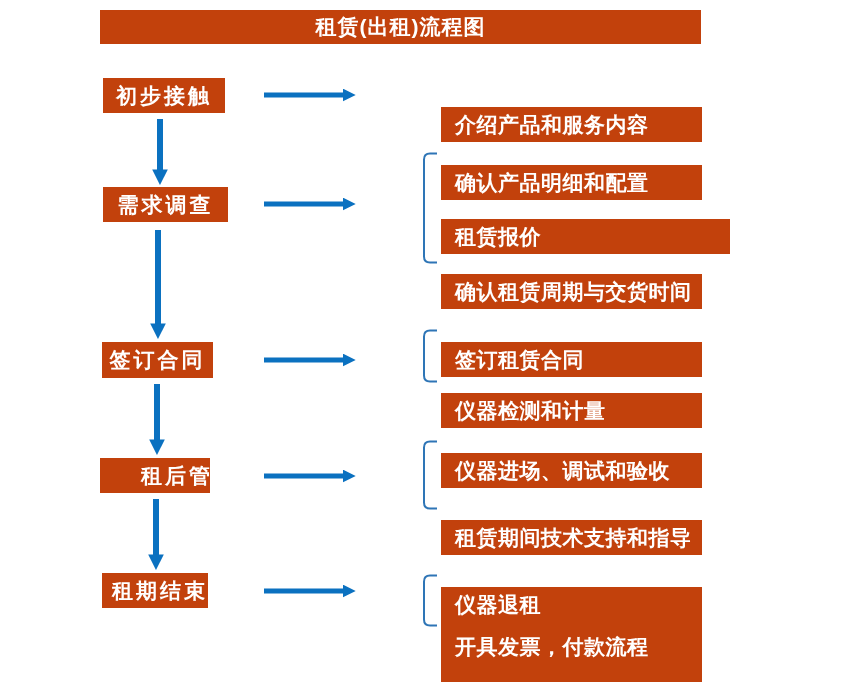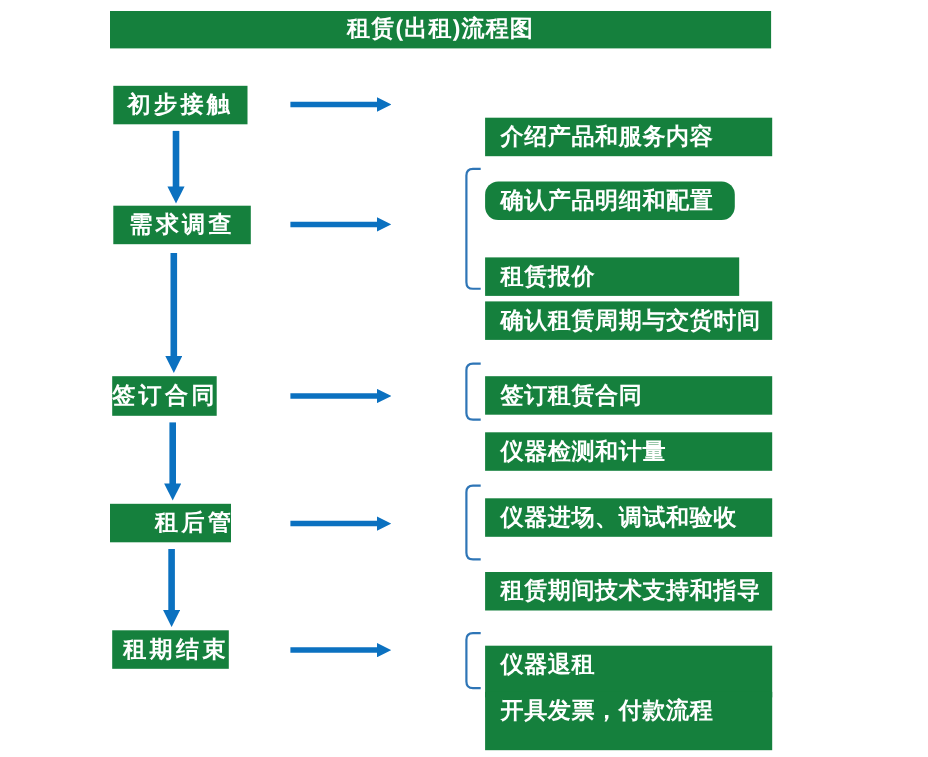--- a/index.html
+++ b/index.html
@@ -1,20 +1,20 @@
 <!DOCTYPE html>
 <html><head>
 <meta charset="utf-8">
 <style>
   html,body{margin:0;padding:0;background:#ffffff;}
   body{font-family:"Liberation Sans","DejaVu Sans",sans-serif;}
   .canvas{position:relative;width:844px;height:688px;background:#ffffff;overflow:hidden;}
   .bluebox{
     position:absolute;
-    background:#15803d;
+    background:#c2410c;
     color:#ffffff;
     font-weight:bold;
     font-size:21px;
     line-height:35px;
     white-space:nowrap;
     box-sizing:border-box;
   }
   .titlebar{
     text-align:center;
     letter-spacing:1px;
@@ -36,28 +36,28 @@
 </style>
 </head>
 <body>
 
 <div class="canvas">
 
   <div class="bluebox titlebar" style="left:100px;top:10px;width:601px;height:34px;line-height:34px;">租赁(出租)流程图</div>
 
   <div class="bluebox stepbox" style="left:103px;top:78px;width:122px;height:35px;">初步接触</div>
   <div class="bluebox stepbox" style="left:103px;top:187px;width:125px;height:35px;">需求调查</div>
-  <div class="bluebox stepbox" style="left:102px;top:342px;width:95px;height:36px;line-height:36px;">签订合同</div>
+  <div class="bluebox stepbox" style="left:102px;top:342px;width:111px;height:36px;line-height:36px;">签订合同</div>
   <div class="bluebox stepbox" style="left:100px;top:458px;width:110px;height:35px;padding-left:41px;">租后管理</div>
   <div class="bluebox stepbox" style="left:102px;top:573px;width:106px;height:35px;text-align:right;">租期结束</div>
 
   <div class="bluebox outbox" style="left:441px;top:78px;width:261px;height:35px;">介绍产品和服务内容</div>
 
-  <div class="bluebox outbox" style="left:441px;top:136px;width:227px;height:35px;border-radius:12px;">确认产品明细和配置</div>
-  <div class="bluebox outbox" style="left:441px;top:205px;width:231px;height:35px;">租赁报价</div>
+  <div class="bluebox outbox" style="left:441px;top:136px;width:261px;height:35px;">确认产品明细和配置</div>
+  <div class="bluebox outbox" style="left:441px;top:190px;width:289px;height:35px;">租赁报价</div>
   <div class="bluebox outbox" style="left:441px;top:245px;width:261px;height:35px;">确认租赁周期与交货时间</div>
 
   <div class="bluebox outbox" style="left:441px;top:313px;width:261px;height:35px;">签订租赁合同</div>
   <div class="bluebox outbox" style="left:441px;top:364px;width:261px;height:35px;">仪器检测和计量</div>
 
   <div class="bluebox outbox" style="left:441px;top:424px;width:261px;height:35px;">仪器进场、调试和验收</div>
   <div class="bluebox outbox" style="left:441px;top:491px;width:261px;height:35px;">租赁期间技术支持和指导</div>
 
   <div class="bluebox outbox" style="left:441px;top:558px;width:261px;height:47px;">仪器退租</div>
   <div class="bluebox outbox" style="left:441px;top:600px;width:261px;height:53px;">开具发票，付款流程</div>

